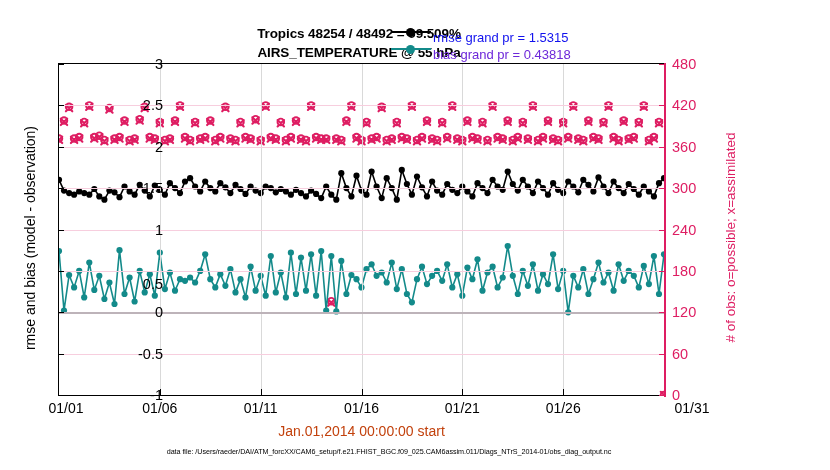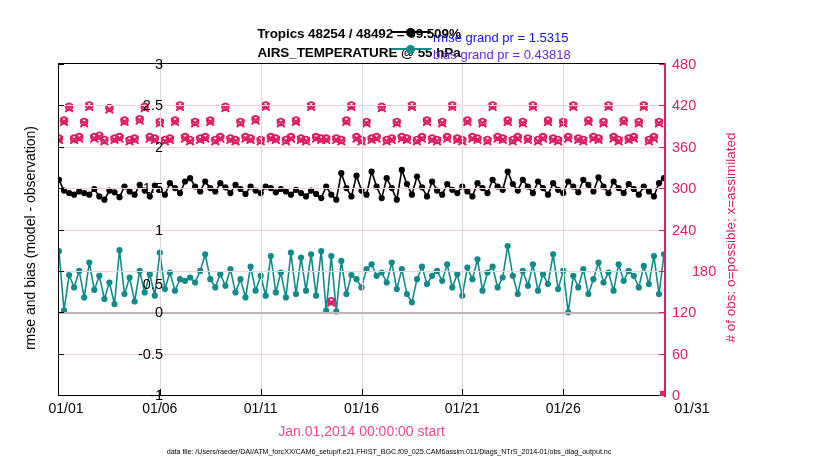--- a/index.html
+++ b/index.html
@@ -35,21 +35,21 @@
 
   
   #raxis{position:absolute;left:664px;top:63px;width:2px;height:334px;background:#de1d62;}
 
   
   #ylabel-left{position:absolute;left:-135px;top:230px;width:330px;text-align:center;
                font-size:14px;color:#000;transform:rotate(-90deg);}
   #ylabel-right{position:absolute;left:565px;top:230px;width:330px;text-align:center;
                 font-size:13.5px;color:#de1d62;transform:rotate(-90deg);}
   #xlabel{position:absolute;left:58px;top:423px;width:607px;text-align:center;
-          font-size:14px;color:#ec4899;}
+          font-size:14px;color:#c2410c;}
 
   
   #footer{position:absolute;left:0;top:447px;width:778px;text-align:center;
           font-size:7.2px;color:#000;letter-spacing:-0.05px;}
 
   
   #legend{position:absolute;left:389px;top:21px;width:216px;padding:2px 0 2px 0;}
   .legend-row{display:flex;align-items:center;height:17px;}
   .legend-sample{position:relative;width:44px;height:14px;flex:none;}
   .legend-sample .lseg{position:absolute;top:6px;left:2px;width:40px;height:2px;}
@@ -610,21 +610,21 @@
       <div class="ytick-r" style="top: 64px;">480</div>
       <div class="tickmark-r" style="top: 64px;"></div>
       <div class="ytick-r" style="top: 105.375px;">420</div>
       <div class="tickmark-r" style="top: 105px;"></div>
       <div class="ytick-r" style="top: 146.75px;">360</div>
       <div class="tickmark-r" style="top: 147px;"></div>
       <div class="ytick-r" style="top: 188.125px;">300</div>
       <div class="tickmark-r" style="top: 188px;"></div>
       <div class="ytick-r" style="top: 229.5px;">240</div>
       <div class="tickmark-r" style="top: 230px;"></div>
-      <div class="ytick-r" style="top: 270.875px; margin-left: 20px;">180</div>
+      <div class="ytick-r" style="top: 270.875px;">180</div>
       <div class="tickmark-r" style="top: 271px;"></div>
       <div class="ytick-r" style="top: 312.25px;">120</div>
       <div class="tickmark-r" style="top: 312px;"></div>
       <div class="ytick-r" style="top: 353.625px;">60</div>
       <div class="tickmark-r" style="top: 354px;"></div>
       <div class="ytick-r" style="top: 395px;">0</div>
       <div class="tickmark-r" style="top: 395px;"></div>
       <div class="xtick" style="left: 59px; padding-left: 14px;">01/01</div>
       <div class="xtick" style="left: 159.833px;">01/06</div>
       <div class="tickmark-x" style="left: 160px;"></div>

